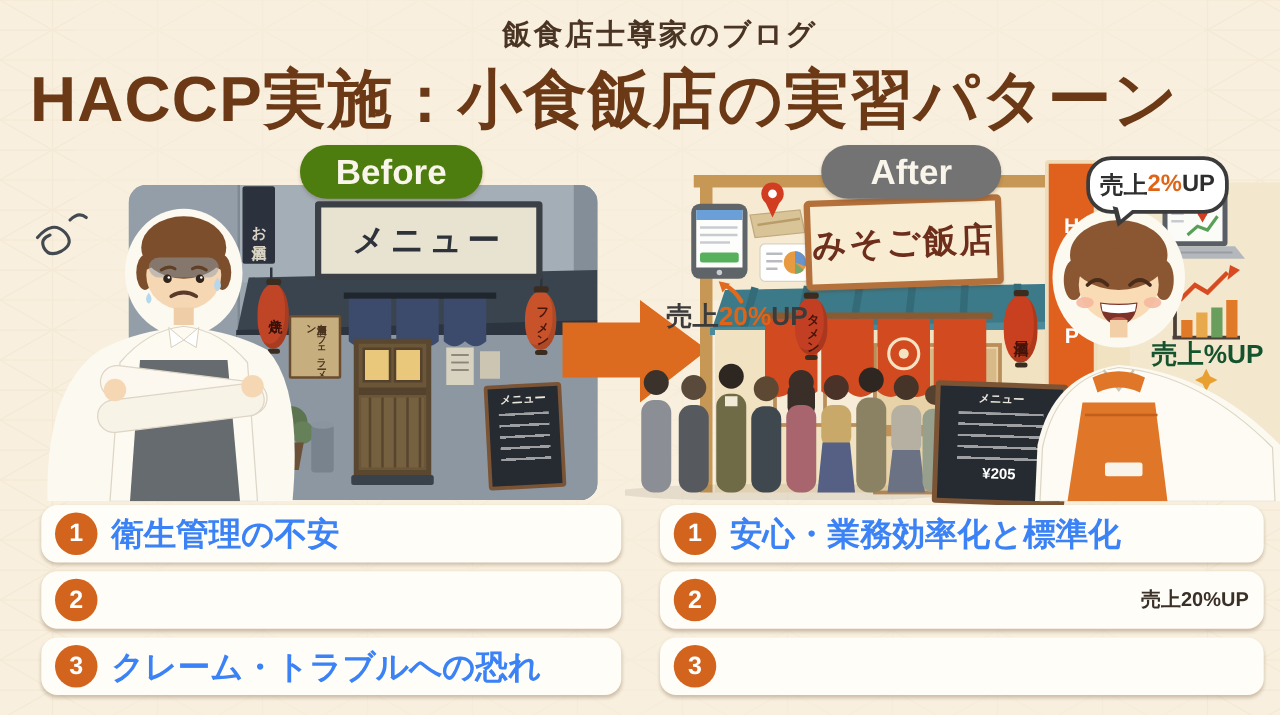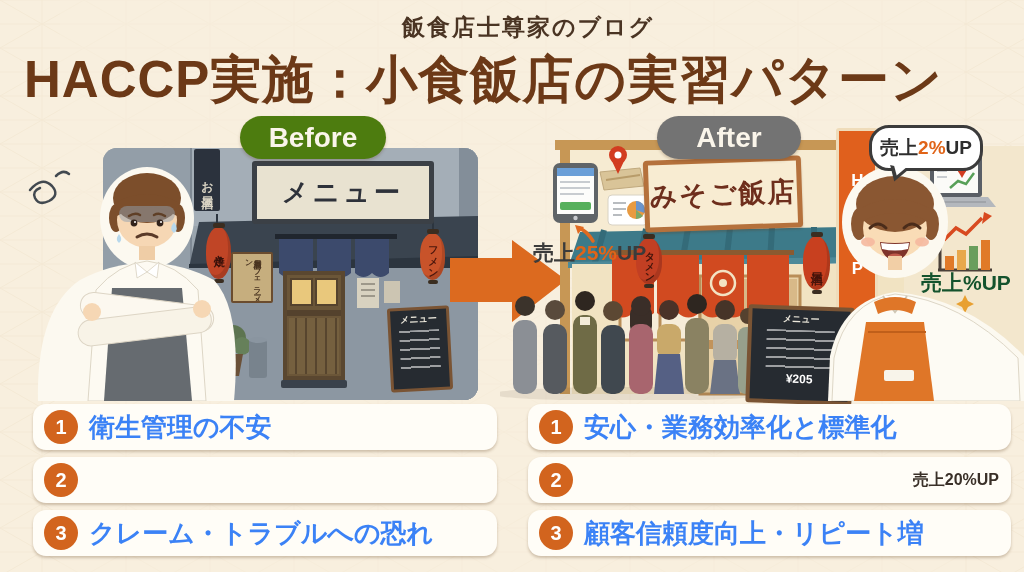--- a/index.html
+++ b/index.html
@@ -357,21 +357,21 @@
   <div class="abs lantern lantern-saka">
       <span class="vtext">酒屋</span>
     </div>
   <div class="abs menu-board menu-board-a">
     <div class="menu-title">メニュー</div>
     <div class="menu-lines"></div>
     <div class="menu-price">¥205</div>
   </div>
 
   <div class="abs callout sales-left">
-    <span>売上</span><span class="accent">25%</span><span>UP</span>
+    <span>売上</span><span class="accent">20%</span><span>UP</span>
   </div>
 
   <svg class="abs" style="left:828px;top:160px;" width="196" height="241" viewBox="0 0 196 241">
     <path d="M0,241 L2,196 Q14,140 67,132 Q140,138 196,196 L196,241 Z" fill="#fcf9f0"></path>
     <ellipse cx="67" cy="62" rx="53" ry="56" fill="#fcf9f0"></ellipse>
     <ellipse cx="31" cy="64" rx="8" ry="16" fill="#8a5732"></ellipse>
     <ellipse cx="103" cy="64" rx="8" ry="16" fill="#8a5732"></ellipse>
     <ellipse cx="67" cy="68" rx="32" ry="30" fill="#f9dcb6"></ellipse>
     <ellipse cx="67" cy="44" rx="39" ry="28" fill="#8a5732"></ellipse>
     <path d="M33,48 Q67,30 101,48 L101,62 Q67,44 33,62 Z" fill="#8a5732"></path>
@@ -421,17 +421,16 @@
     <div class="num">1</div>
     <div class="row-text">安心・業務効率化と標準化</div>
     <div class="row-extra"></div>
   </div>
   <div class="abs row row-r" style="top:457px;">
     <div class="num">2</div>
     <div class="row-extra">売上20%UP</div>
   </div>
   <div class="abs row row-r" style="top:510px;">
     <div class="num">3</div>
-    <div class="row-text">顧客信頼度向上・リピート増</div>
     <div class="row-extra"></div>
   </div>
 
 </div>
 
 </body></html>

